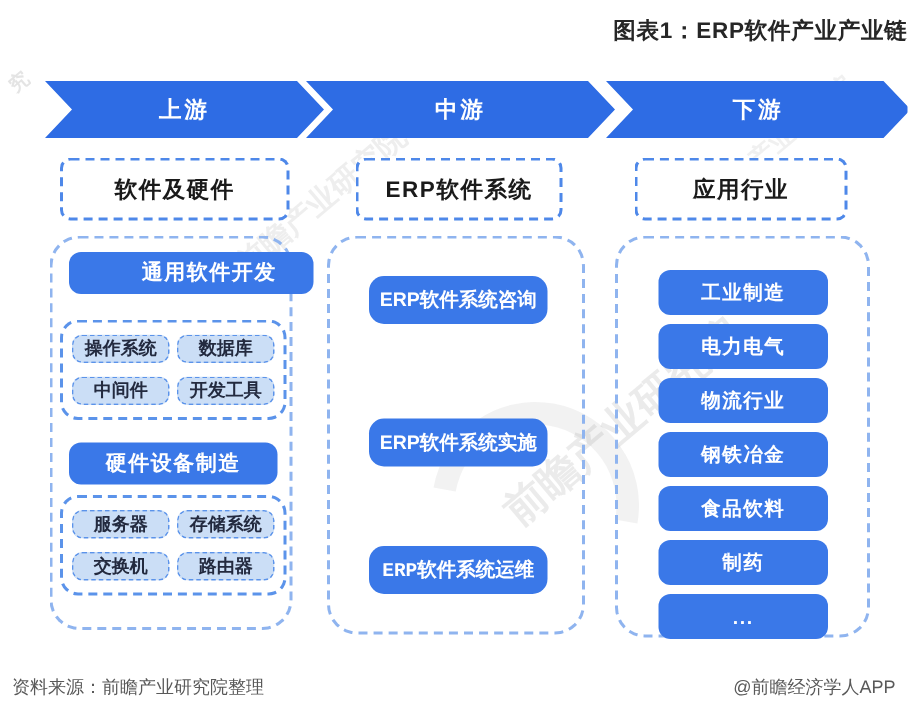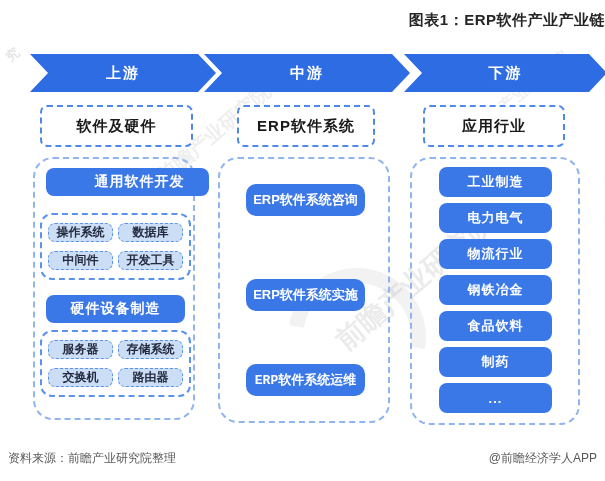--- a/index.html
+++ b/index.html
@@ -65,21 +65,21 @@
     border-radius:10px;color:#fff;font-size:13px;font-weight:bold;
     display:flex;align-items:center;justify-content:center;text-align:right;
   }
   #mid-btn-0{top:25px;}
   #mid-btn-1{top:120px;}
   #mid-btn-2{top:205px;font-family:Liberation Mono, monospace;}
   
   .down-btn{
     position:absolute;left:27px;width:113px;height:30px;background:#3A78E8;
     border-radius:8px;color:#fff;font-size:13px;font-weight:bold;letter-spacing:1px;
-    display:flex;align-items:center;justify-content:center;
+    display:flex;align-items:center;justify-content:center;margin-top:13px;
   }
   #down-btn-0{top:8px;}  #down-btn-1{top:44px;}  #down-btn-2{top:80px;}
   #down-btn-3{top:116px;}#down-btn-4{top:152px;} #down-btn-5{top:188px;}
   #down-btn-6{top:224px;}
   
   .source{position:absolute;left:8px;top:450px;font-size:12px;color:#595959;}
   .credit{position:absolute;right:8px;top:450px;font-size:12px;color:#595959;}
   
   .wm{position:absolute;white-space:nowrap;font-weight:bold;pointer-events:none;}
   #wm-1{left:152px;top:168px;font-size:20px;color:rgba(125,125,125,.13);

